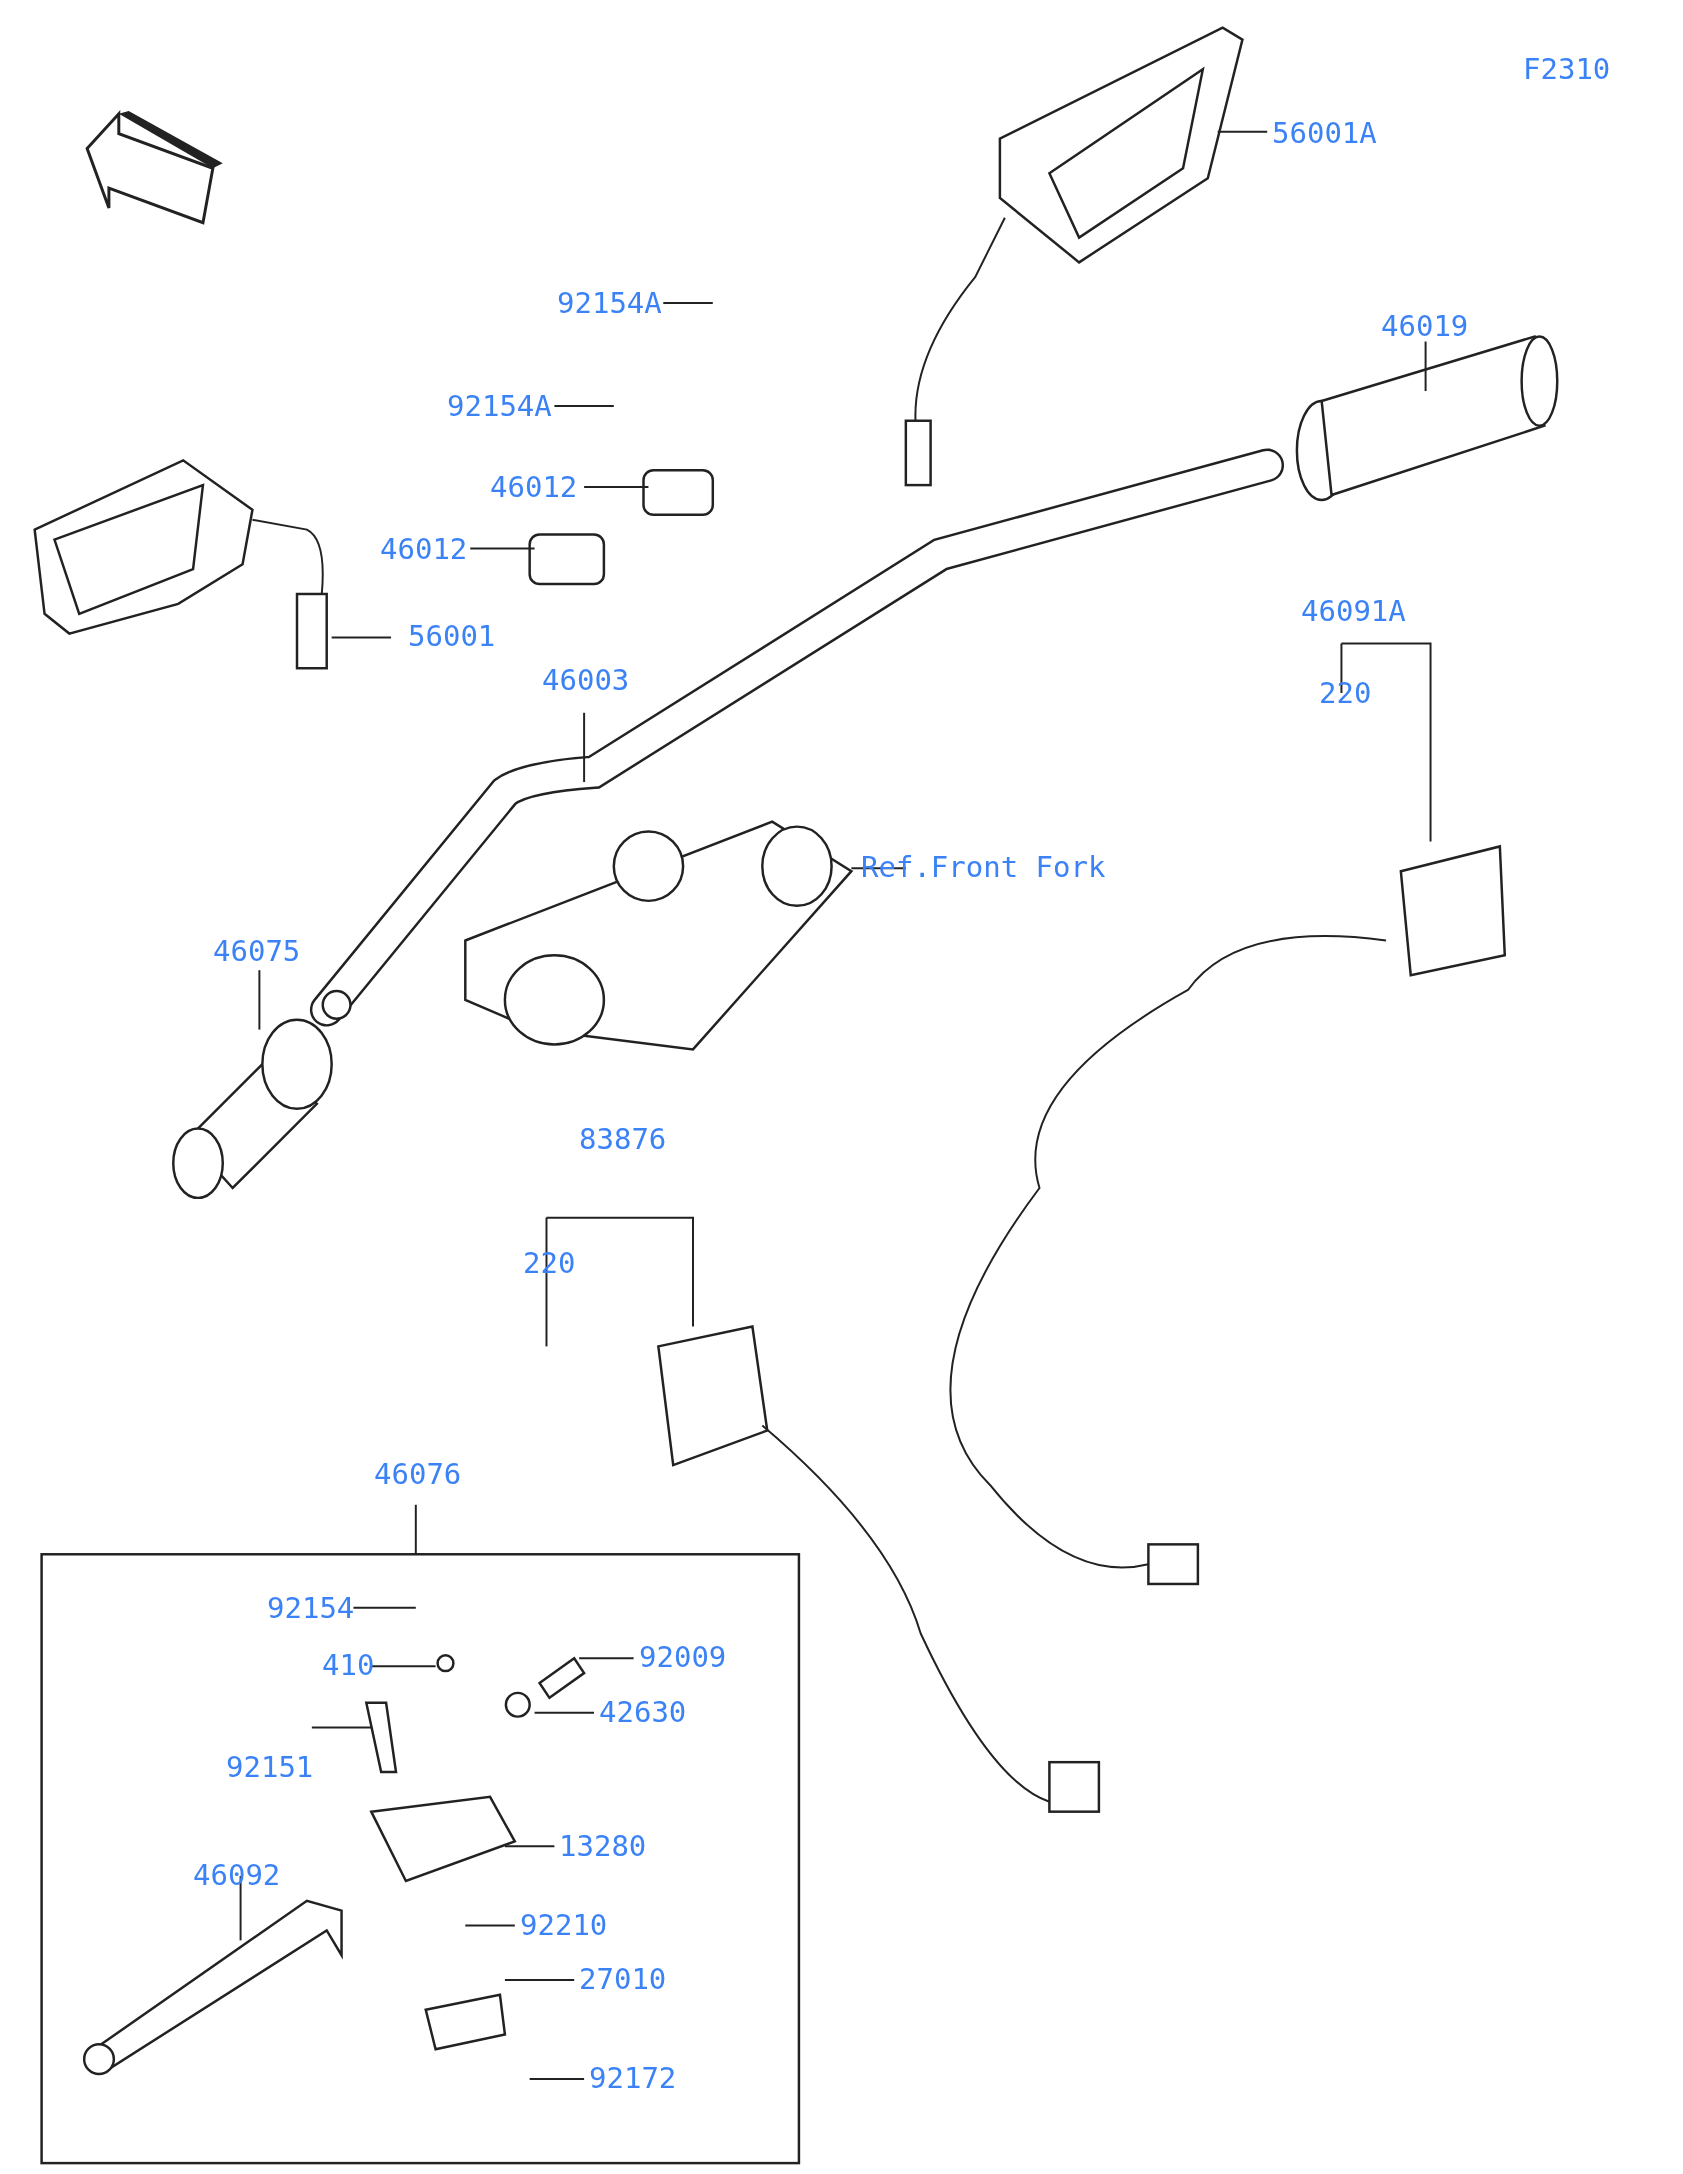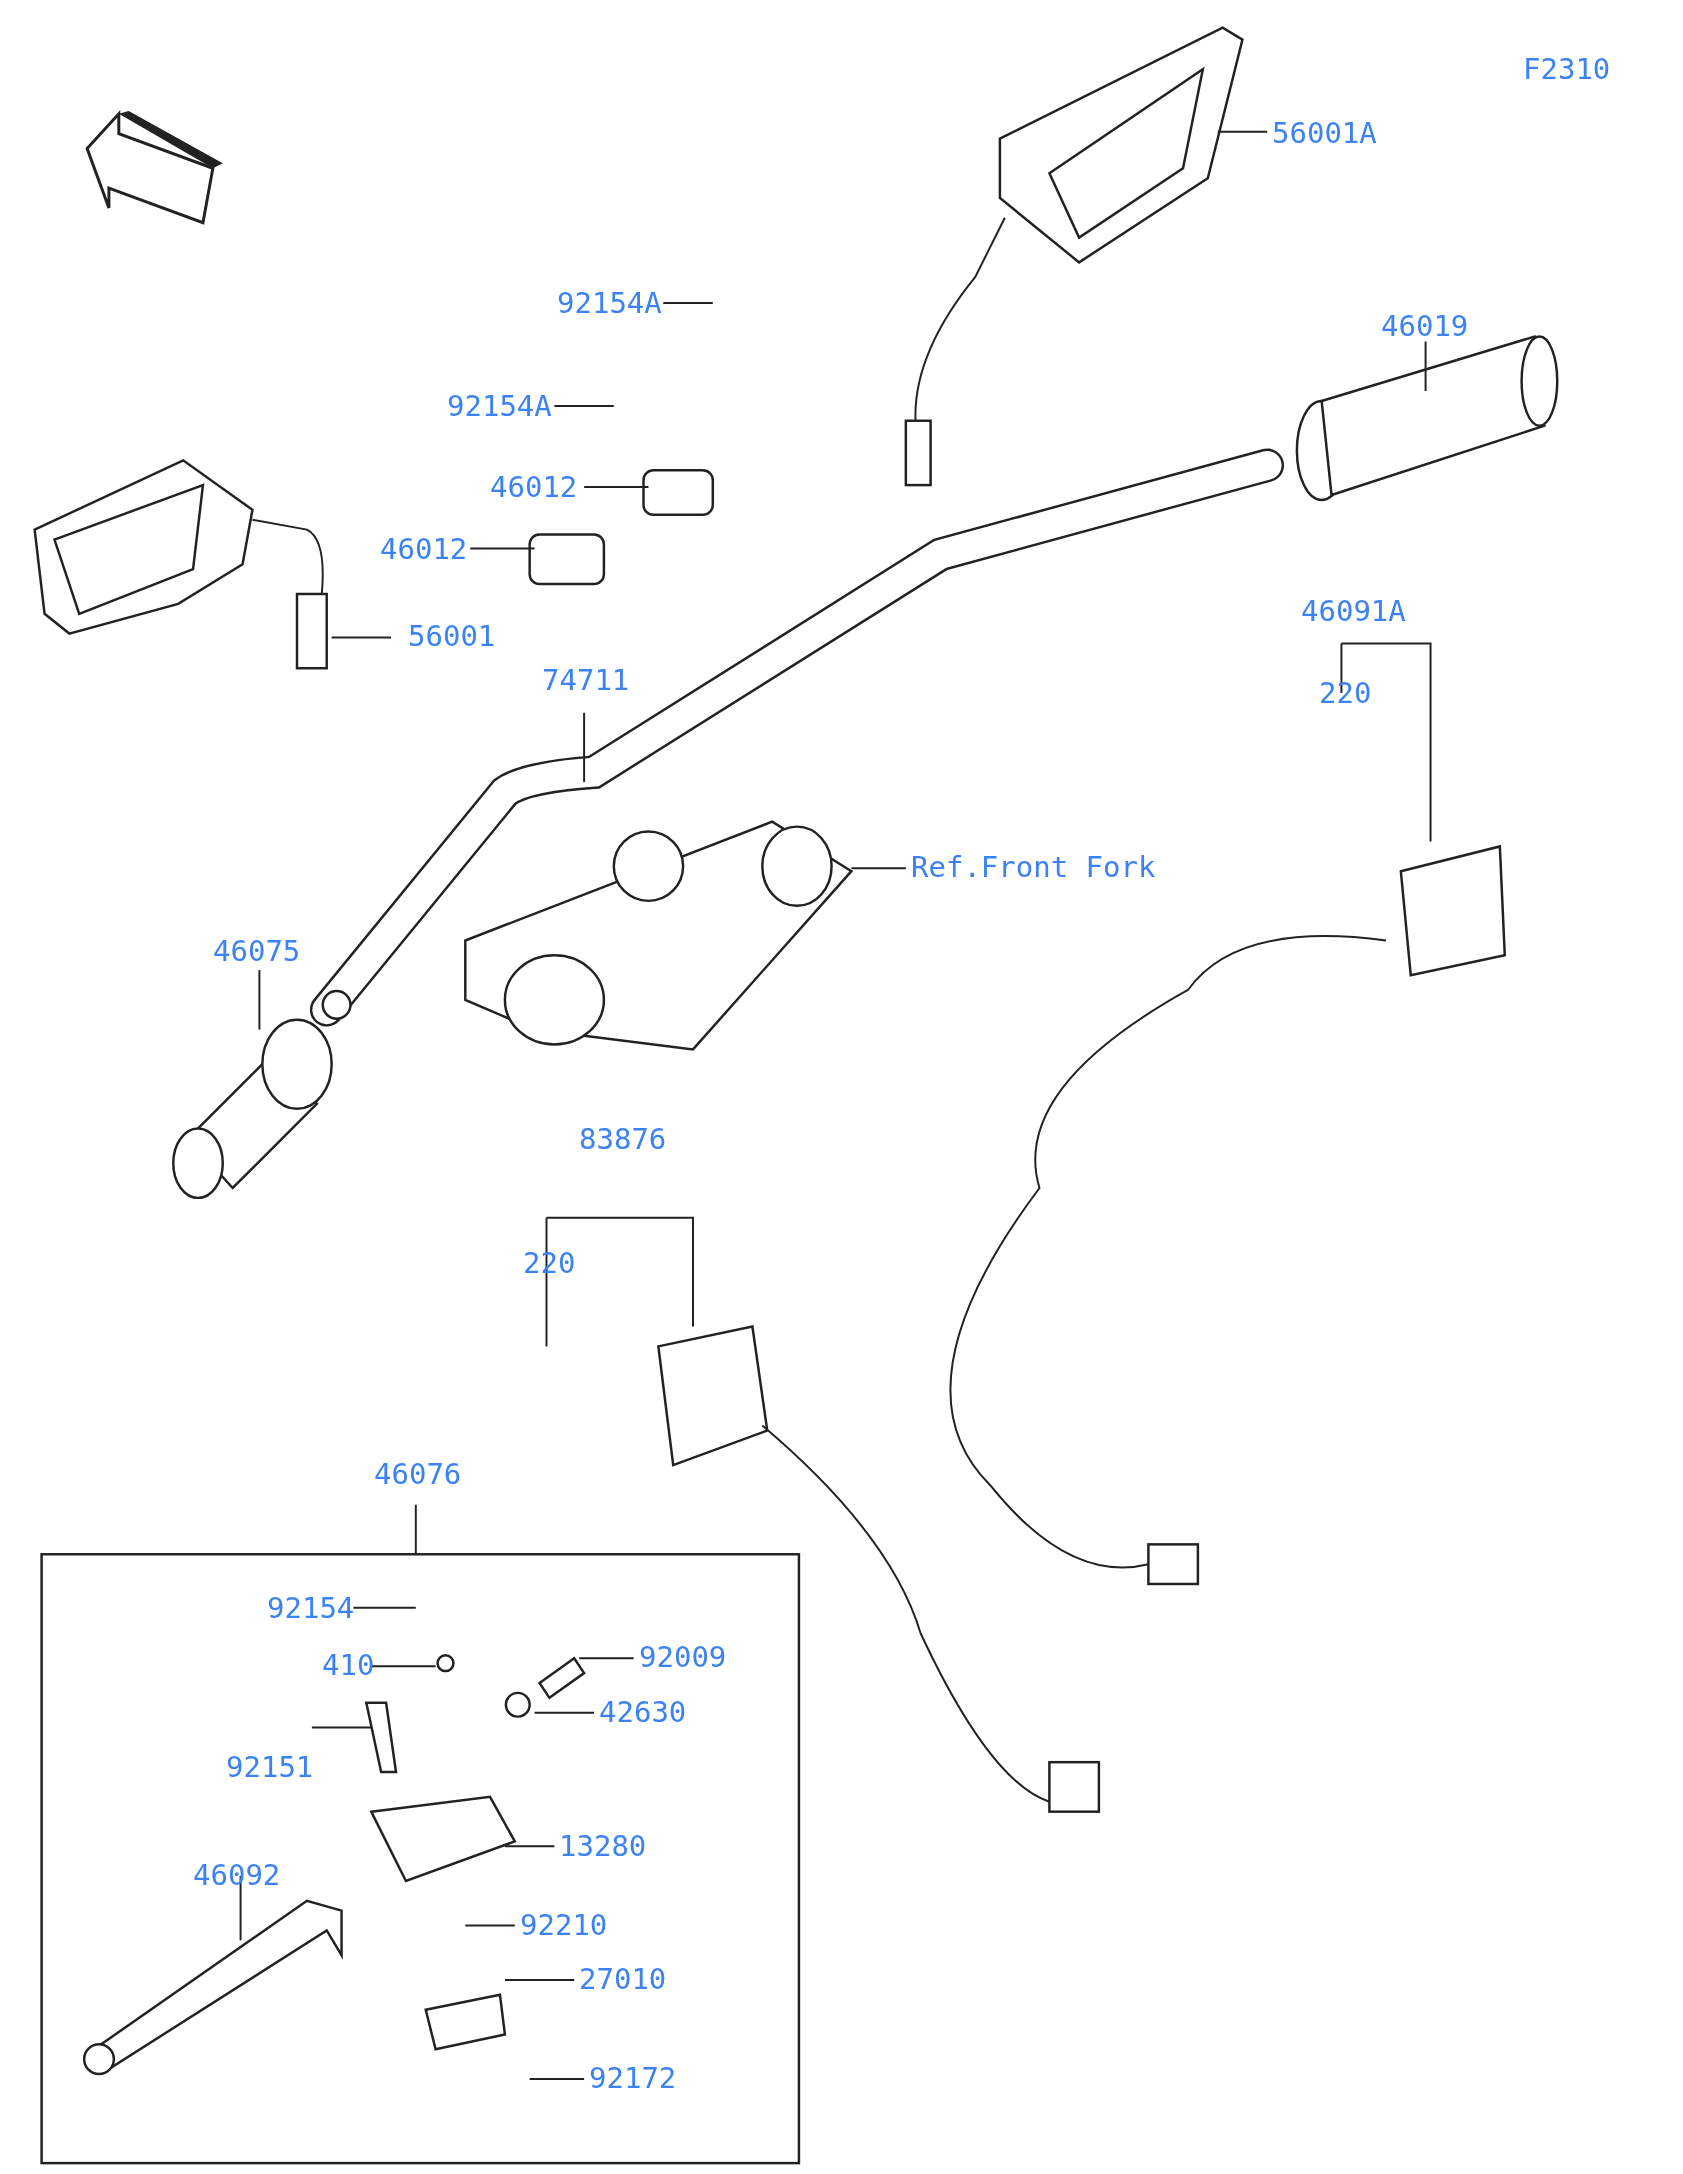--- a/index.html
+++ b/index.html
@@ -114,24 +114,24 @@
 </svg>
 
 <div class="lbl" style="left:1523px;top:55px;">F2310</div>
 <div class="lbl" style="left:1272px;top:119px;">56001A</div>
 <div class="lbl" style="left:1381px;top:312px;">46019</div>
 <div class="lbl" style="left:557px;top:289px;">92154A</div>
 <div class="lbl" style="left:447px;top:392px;">92154A</div>
 <div class="lbl" style="left:490px;top:473px;">46012</div>
 <div class="lbl" style="left:380px;top:535px;">46012</div>
 <div class="lbl" style="left:396px;top:622px;margin-left:12px;">56001</div>
-<div class="lbl" style="left:542px;top:666px;">74711</div>
+<div class="lbl" style="left:542px;top:666px;">46003</div>
 <div class="lbl" style="left:1301px;top:552px;margin-top:45px;">46091A</div>
 <div class="lbl" style="left:1319px;top:679px;">220</div>
-<div class="lbl" style="left:911px;top:853px;text-align:right;">Ref.Front Fork</div>
+<div class="lbl" style="left:861px;top:853px;text-align:right;">Ref.Front Fork</div>
 <div class="lbl" style="left:213px;top:937px;">46075</div>
 <div class="lbl" style="left:579px;top:1125px;">83876</div>
 <div class="lbl" style="left:523px;top:1249px;">220</div>
 <div class="lbl" style="left:374px;top:1460px;">46076</div>
 <div class="lbl" style="left:267px;top:1594px;">92154</div>
 <div class="lbl" style="left:322px;top:1651px;">410</div>
 <div class="lbl" style="left:639px;top:1643px;">92009</div>
 <div class="lbl" style="left:599px;top:1698px;">42630</div>
 <div class="lbl" style="left:226px;top:1713px;margin-top:40px;">92151</div>
 <div class="lbl" style="left:559px;top:1832px;">13280</div>

